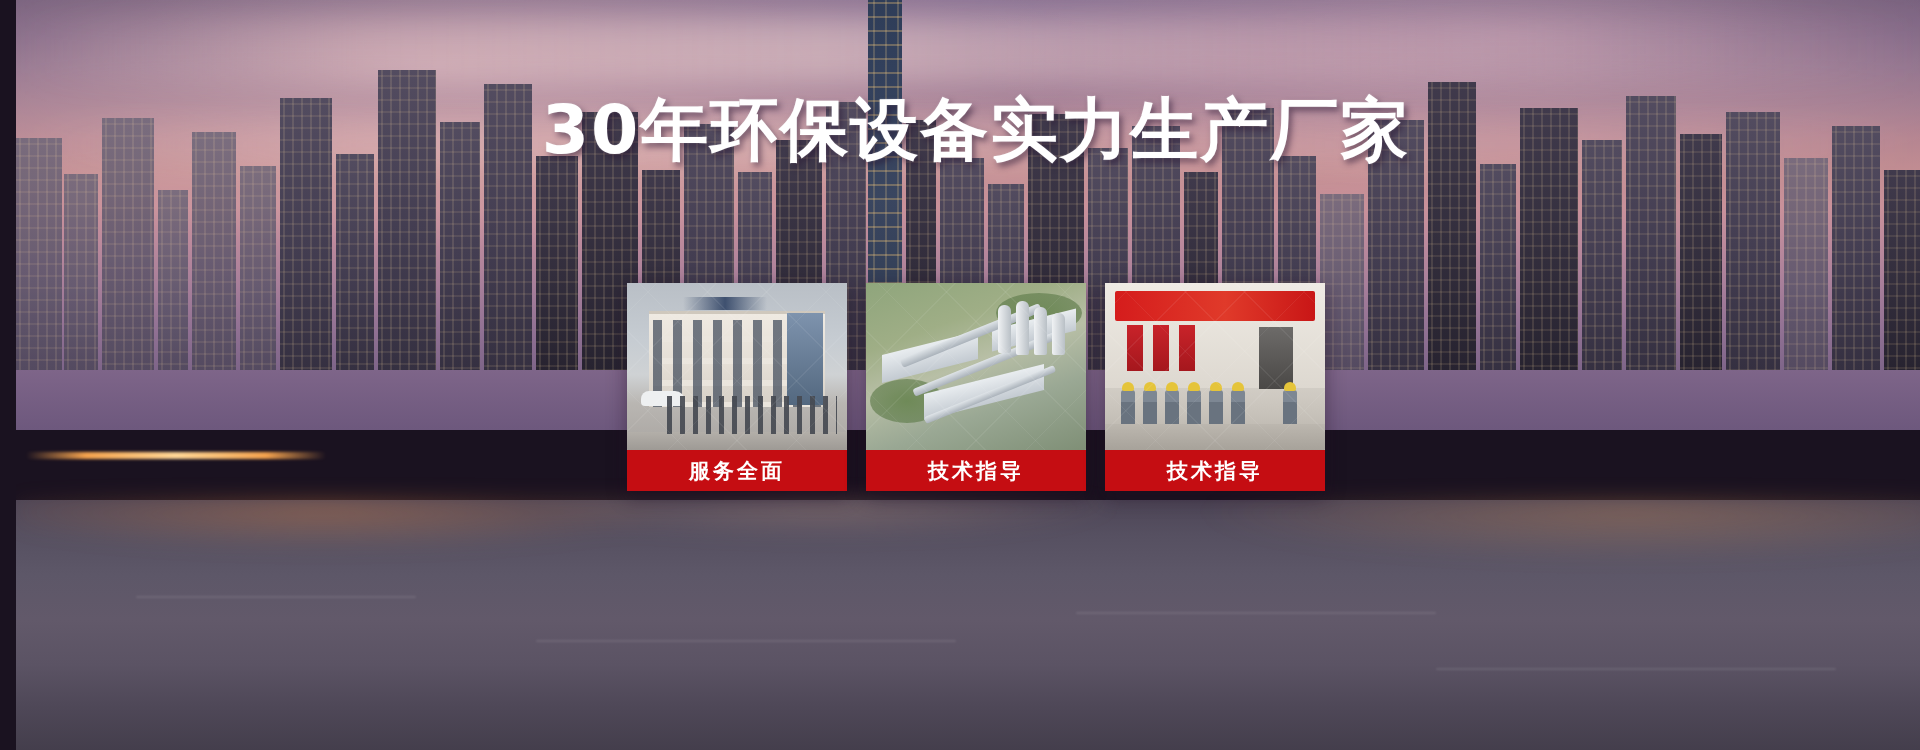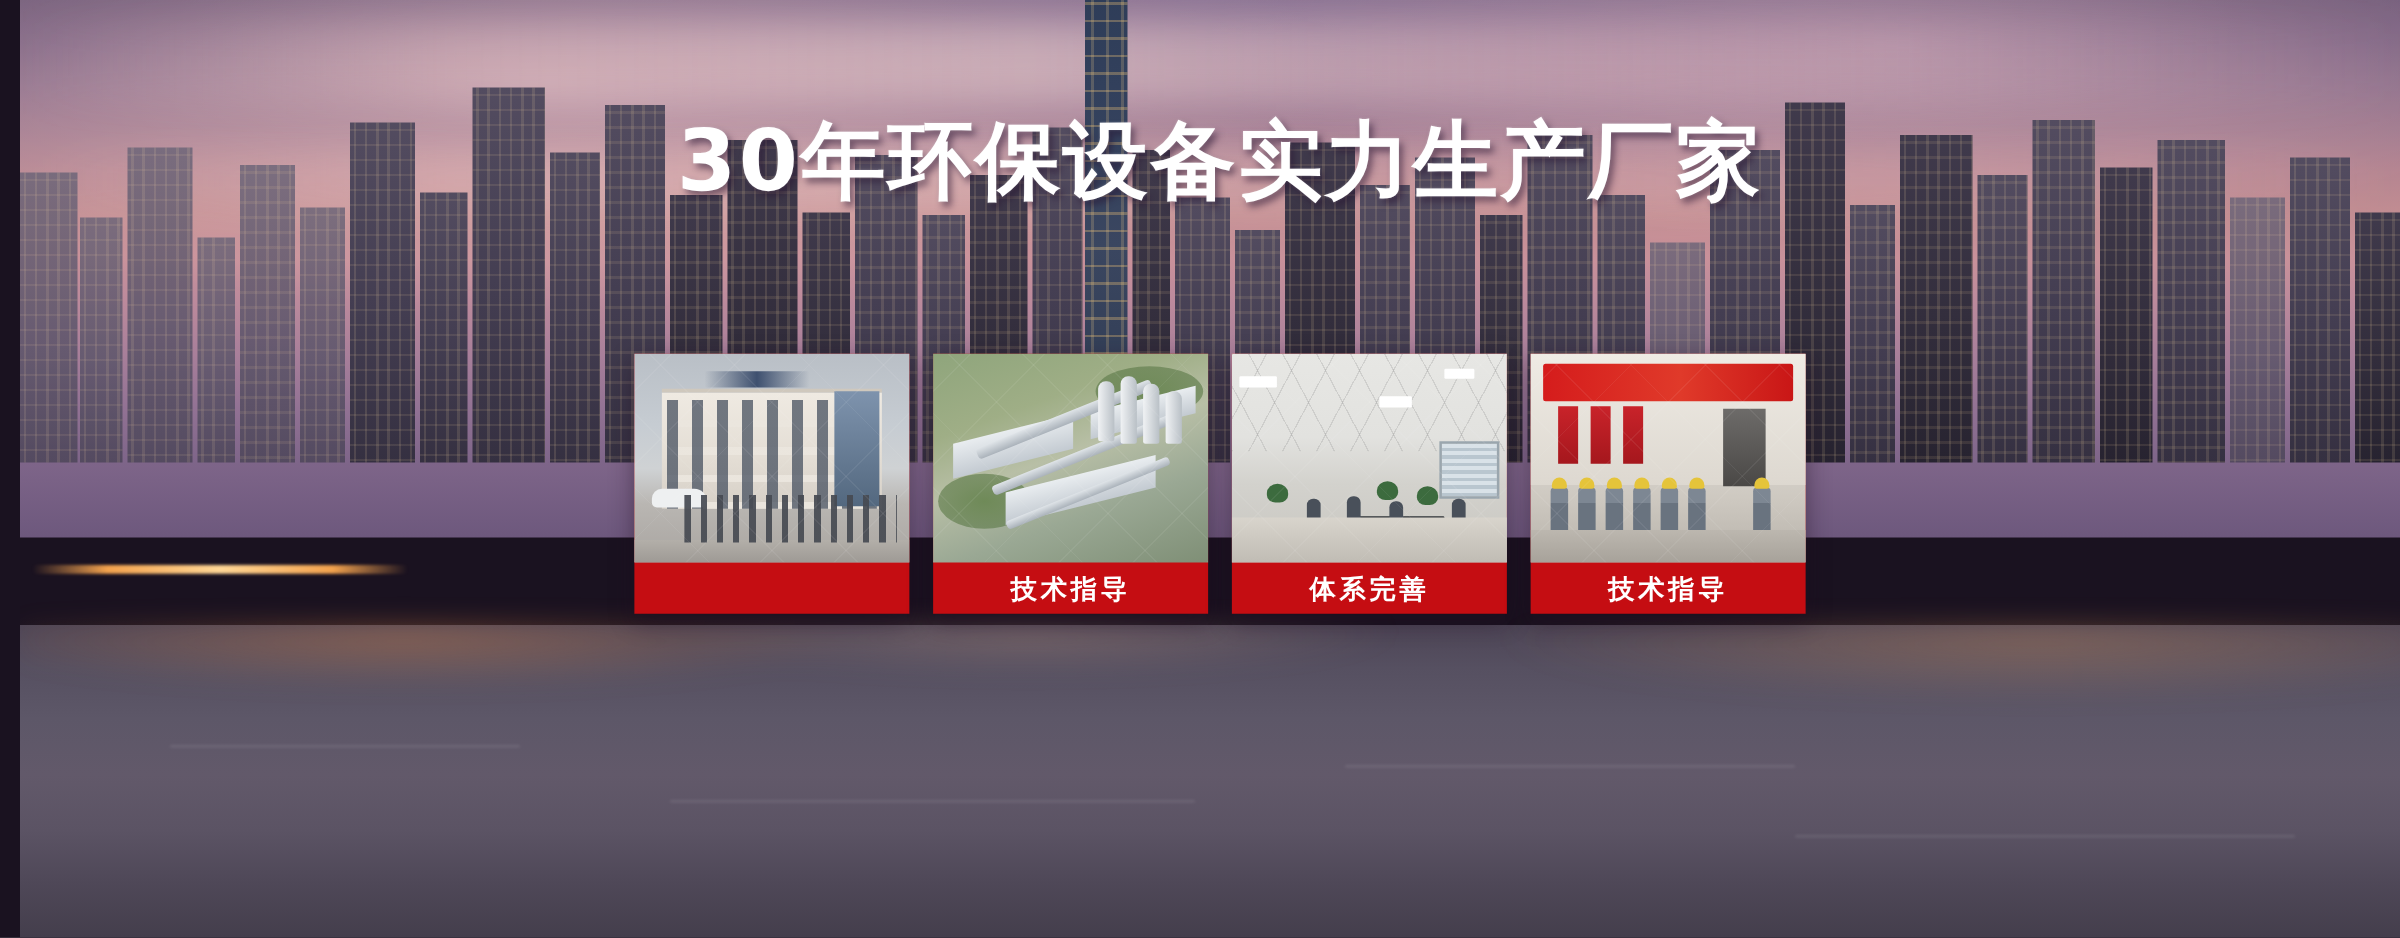--- a/index.html
+++ b/index.html
@@ -350,20 +350,21 @@
     <div class="card">
       <div class="card-photo p1">
         <div class="sign"></div>
         <div class="bldg"></div>
         <div class="glass"></div>
         <div class="ground"></div>
         <div class="car"></div>
         <div class="row"></div>
         <div class="wm"></div>
       </div>
+      <div class="card-label">服务全面</div>
     </div>
 
     <div class="card">
       <div class="card-photo p2">
         <div class="green" style="left:4px;top:96px;width:74px;height:44px;"></div>
         <div class="green" style="left:130px;top:10px;width:86px;height:40px;"></div>
         <div class="roof" style="left:16px;top:60px;width:96px;height:28px;"></div>
         <div class="roof" style="left:58px;top:96px;width:120px;height:26px;"></div>
         <div class="roof" style="left:126px;top:36px;width:84px;height:22px;"></div>
         <div class="pipe" style="left:30px;top:48px;width:150px;height:9px;"></div>
@@ -371,42 +372,20 @@
         <div class="pipe" style="left:54px;top:108px;width:140px;height:7px;"></div>
         <div class="silo" style="left:132px;top:22px;height:48px;"></div>
         <div class="silo" style="left:150px;top:18px;height:54px;"></div>
         <div class="silo" style="left:168px;top:24px;height:48px;"></div>
         <div class="silo" style="left:186px;top:30px;height:42px;"></div>
         <div class="wm"></div>
       </div>
       <div class="card-label">技术指导</div>
     </div>
 
-    <div class="card">
-      <div class="card-photo p3">
-        <div class="ceil"></div>
-        <div class="panel" style="left:6px;top:18px;width:30px;height:9px;"></div>
-        <div class="panel" style="left:118px;top:34px;width:26px;height:9px;"></div>
-        <div class="panel" style="left:170px;top:12px;width:24px;height:8px;"></div>
-        <div class="win"></div>
-        <div class="plant" style="left:28px;top:104px;"></div>
-        <div class="plant" style="left:116px;top:102px;"></div>
-        <div class="plant" style="left:148px;top:106px;"></div>
-        <div class="desk" style="left:8px;top:134px;width:78px;"></div>
-        <div class="desk" style="left:100px;top:130px;width:70px;"></div>
-        <div class="desk" style="left:158px;top:138px;width:56px;"></div>
-        <div class="per" style="left:60px;top:116px;"></div>
-        <div class="per" style="left:92px;top:114px;"></div>
-        <div class="per" style="left:126px;top:118px;"></div>
-        <div class="per" style="left:176px;top:116px;"></div>
-        <div class="floor"></div>
-        <div class="wm"></div>
-      </div>
-      <div class="card-label">体系完善</div>
-    </div>
 
     <div class="card">
       <div class="card-photo p4">
         <div class="wall"></div>
         <div class="banner"></div>
         <div class="vert" style="left:22px;"></div>
         <div class="vert" style="left:48px;"></div>
         <div class="vert" style="left:74px;"></div>
         <div class="door"></div>
         <div class="worker" style="left:16px;"></div>

